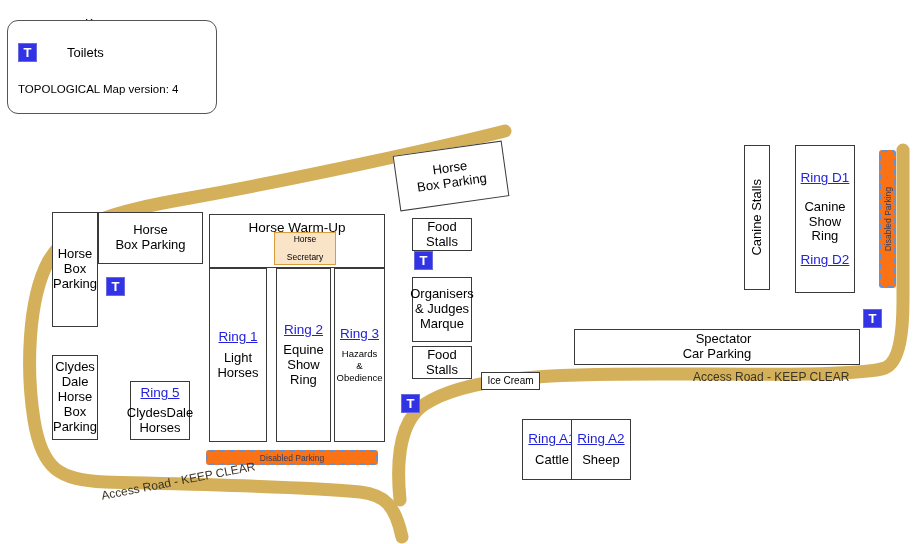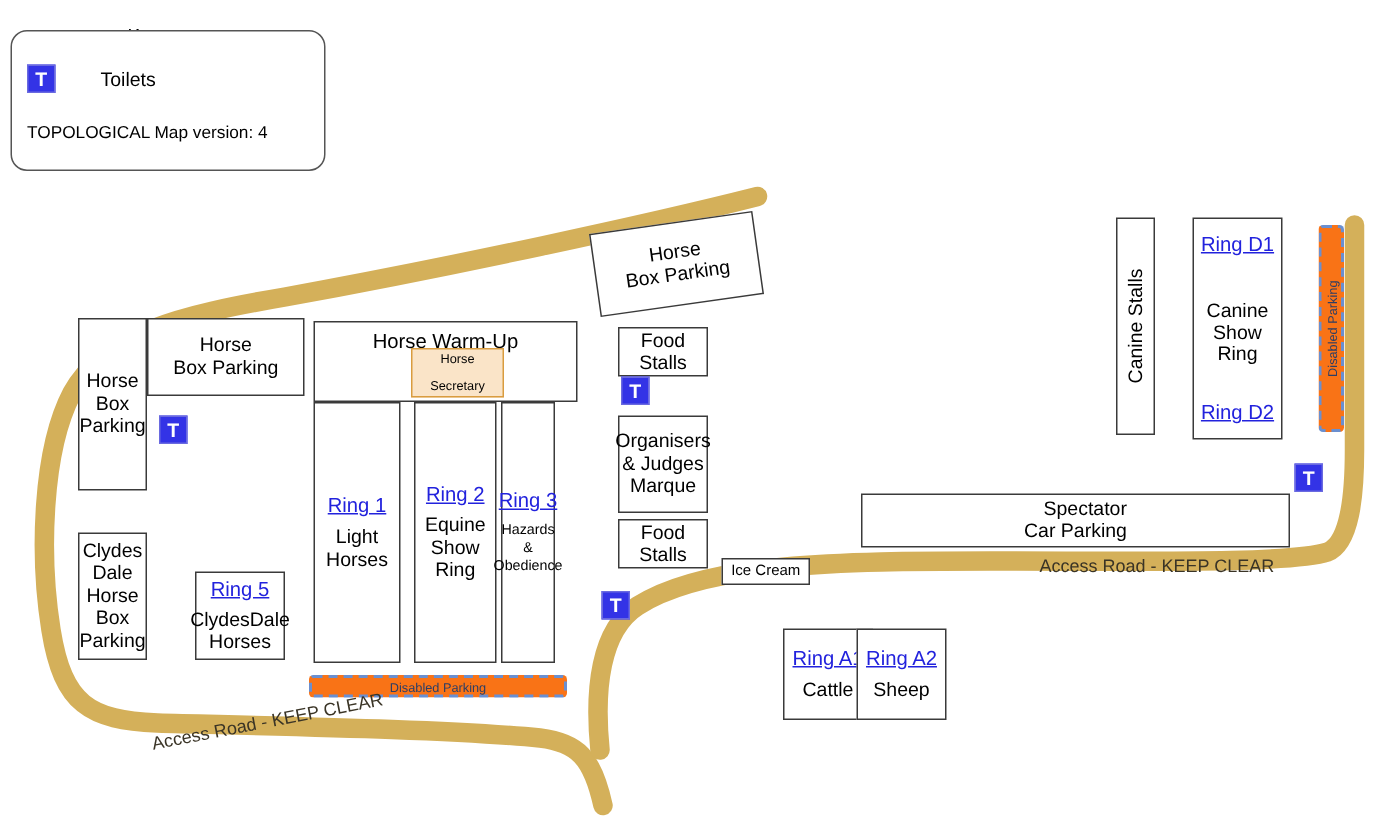--- a/index.html
+++ b/index.html
@@ -131,21 +131,21 @@
 Horses</div>
   </div>
 
   <div class="box" style="left:276px;top:268px;width:55px;height:174px;">
     <div class="ring-link">Ring 2</div>
     <div class="ring-sub">Equine
 Show
 Ring</div>
   </div>
 
-  <div class="box" style="left:334px;top:268px;width:36px;height:174px;">
+  <div class="box" style="left:334px;top:268px;width:51px;height:174px;">
     <div class="ring-link">Ring 3</div>
     <div class="ring-sub small">Hazards
 &amp;
 Obedience</div>
   </div>
 
   <div class="disabled-park" style="left:206px;top:450px;width:172px;height:15px;">
     <span>Disabled Parking</span>
   </div>
 
@@ -177,21 +177,21 @@
   <div class="box" style="left:481px;top:372px;width:59px;height:18px;">
     <div class="label tiny">Ice Cream</div>
   </div>
 
 
   <div class="box vert-text" style="left:744px;top:145px;width:26px;height:145px;">
     <span>Canine Stalls</span>
   </div>
 
   <div class="box" style="left:795px;top:145px;width:60px;height:148px;
-              justify-content:space-between;padding:9px 0;">
+              justify-content:space-between;padding:24px 0;">
     <div class="ring-link">Ring D1</div>
     <div class="ring-sub">Canine
 Show
 Ring</div>
     <div class="ring-link">Ring D2</div>
   </div>
 
   <div class="disabled-park vert" style="left:879px;top:150px;width:17px;height:138px;">
     <span>Disabled Parking</span>
   </div>

